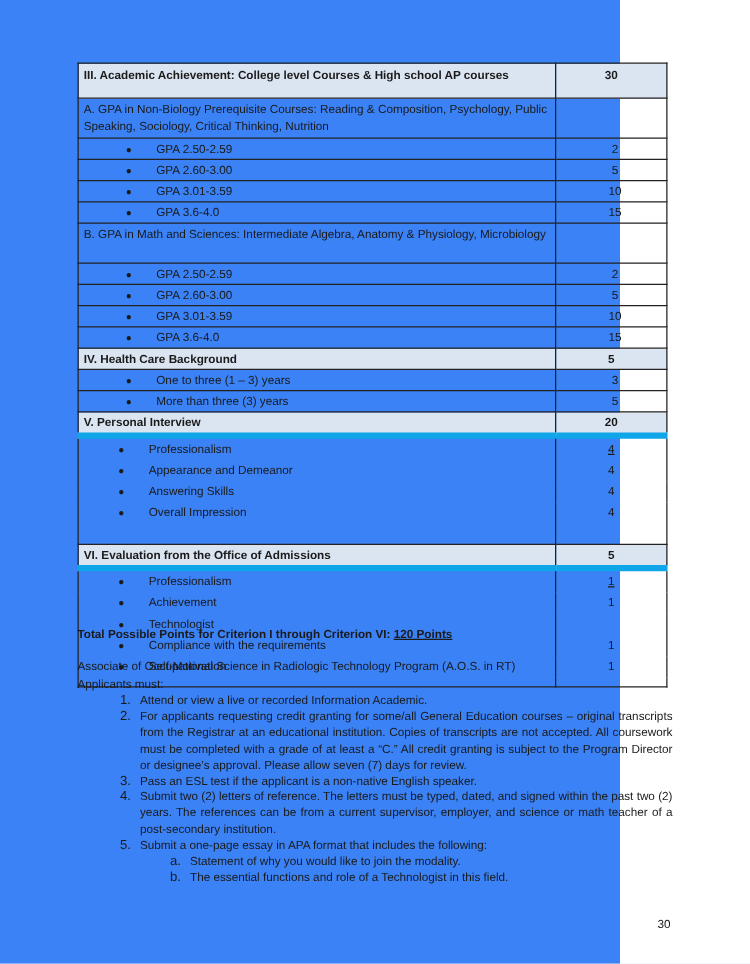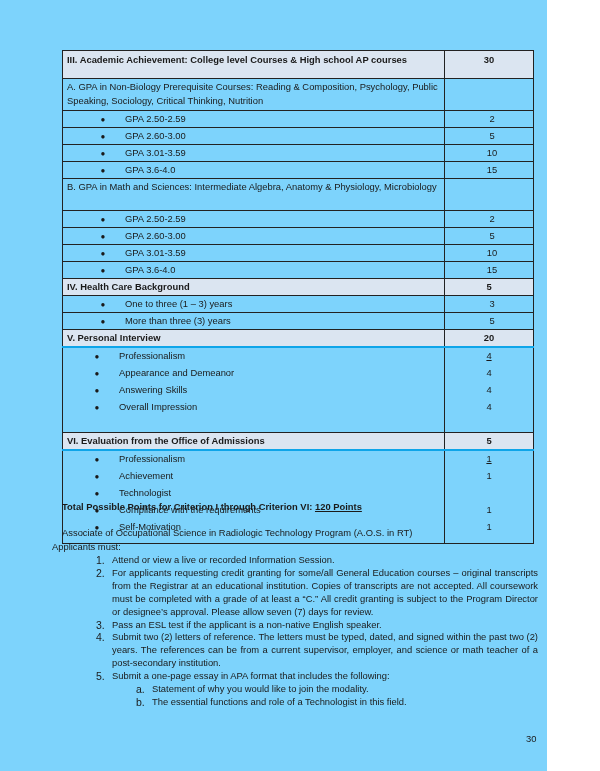--- a/index.html
+++ b/index.html
@@ -1,53 +1,53 @@
 <!DOCTYPE html>
 <html><head>
 <meta charset="utf-8">
 <style>
   * { box-sizing: border-box; margin: 0; padding: 0; }
   html, body { width: 600px; height: 771px; background: #ffffff; overflow: hidden; }
   body { font-family: "Liberation Sans", sans-serif; color: #1a1a1a; position: relative; }
 
-  .page { position: absolute; left: 0; top: 0; width: 547px; height: 771px; background: #7dd3fc; }
+  .page { position: absolute; left: 0; top: 0; width: 496px; height: 771px; background: #3b82f6; }
 
   table.criteria {
     position: absolute; left: 62px; top: 50px; width: 472px;
     border-collapse: collapse; font-size: 9.4px; line-height: 14px;
   }
   table.criteria td {
     border: 1px solid #222;
     padding: 1px 4px;
     vertical-align: top;
   }
   td.pts { width: 89px; text-align: center; }
   tr.header td { background: #dbe5f1; font-weight: bold; }
   tr.header.tall td { height: 28px; padding-top: 2px; }
   tr.sub td.label { height: 32px; }
   tr.item td { height: 15.5px; padding-top: 1px; padding-bottom: 0; padding-left: 10px; }
   .bullet { display: inline-block; width: 52px; text-align: center; padding-left: 8px; font-size: 8px; }
   .itext { display: inline-block; }
 
   tr.noborder td { border-top: none; border-bottom: none; }
-  tr.noborder.first td { border-top: 2px solid #0ea5e9; text-decoration: underline; }
+  tr.noborder.first td { border-top: 5px solid #0ea5e9; text-decoration: underline; }
   tr.noborder.last td { border-bottom: 1px solid #222; }
   tr.noborder td { height: 14.8px; }
   tr.spacer td { height: 7px; }
 
   .total {
     position: absolute; left: 62px; top: 501px; font-size: 9.4px; font-weight: bold;
   }
   .total u { }
 
   .program-title {
     position: absolute; left: 62px; top: 527px; font-size: 9.4px; font-weight: normal;
   }
   .applicants {
-    position: absolute; left: 52px; top: 541px; font-size: 9.4px;
+    position: absolute; left: 62px; top: 541px; font-size: 9.4px;
   }
   ol.reqs {
     position: absolute; left: 96px; top: 554px; width: 442px;
     list-style: none; font-size: 9.4px; line-height: 12.9px;
   }
   ol.reqs > li { position: relative; padding-left: 16px; text-align: justify; }
   ol.reqs > li .num { position: absolute; left: 0; top: 0; font-size: 10.5px; }
   ol.sub { list-style: none; padding-left: 24px; }
   ol.sub li { position: relative; padding-left: 16px; }
   ol.sub li .num { position: absolute; left: 0; top: 0; }
@@ -177,21 +177,21 @@
   <div class="total">
     <span>Total Possible Points for Criterion I through Criterion VI: </span><u>120 Points</u>
   </div>
 
   <div class="program-title">Associate of Occupational Science in Radiologic Technology Program (A.O.S. in RT)</div>
   <div class="applicants">Applicants must:</div>
 
   <ol class="reqs">
     <li>
       <span class="num">1.</span>
-      <span>Attend or view a live or recorded Information Session.</span>
+      <span>Attend or view a live or recorded Information Academic.</span>
     </li>
     <li>
       <span class="num">2.</span>
       <span>For applicants requesting credit granting for some/all General Education courses – original transcripts from the Registrar at an educational institution. Copies of transcripts are not accepted. All coursework must be completed with a grade of at least a “C.” All credit granting is subject to the Program Director or designee’s approval. Please allow seven (7) days for review.</span>
     </li>
     <li>
       <span class="num">3.</span>
       <span>Pass an ESL test if the applicant is a non-native English speaker.</span>
     </li>
     <li>

